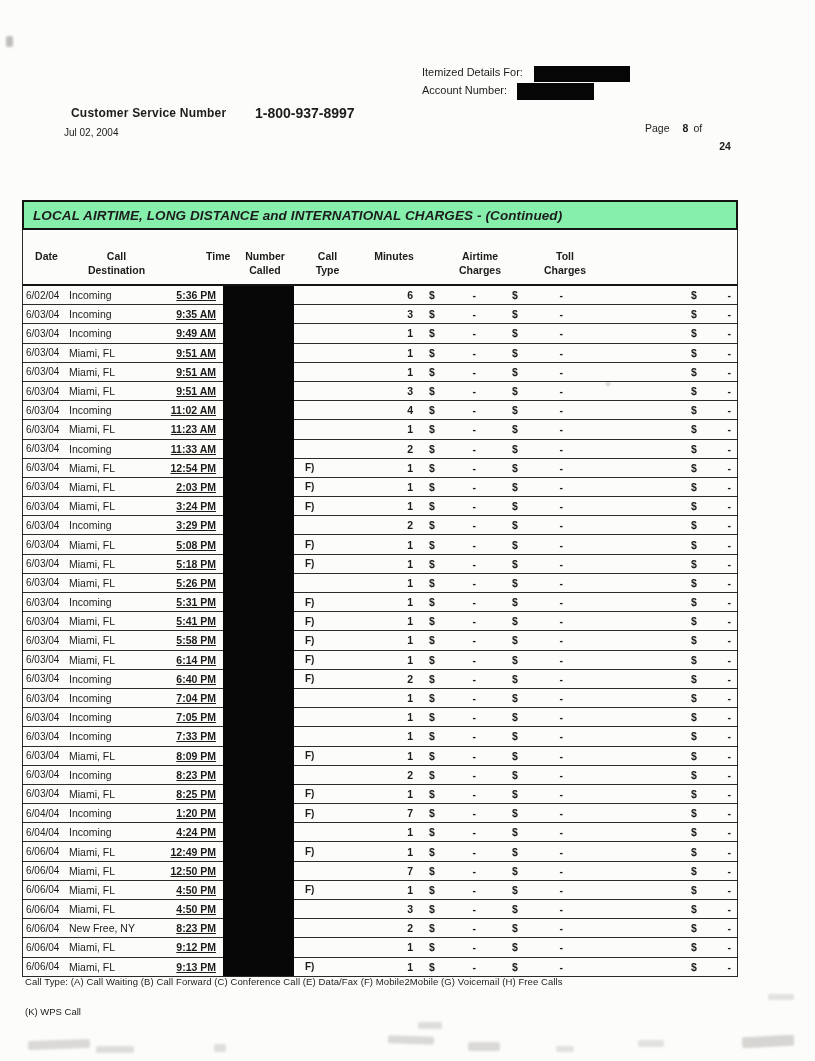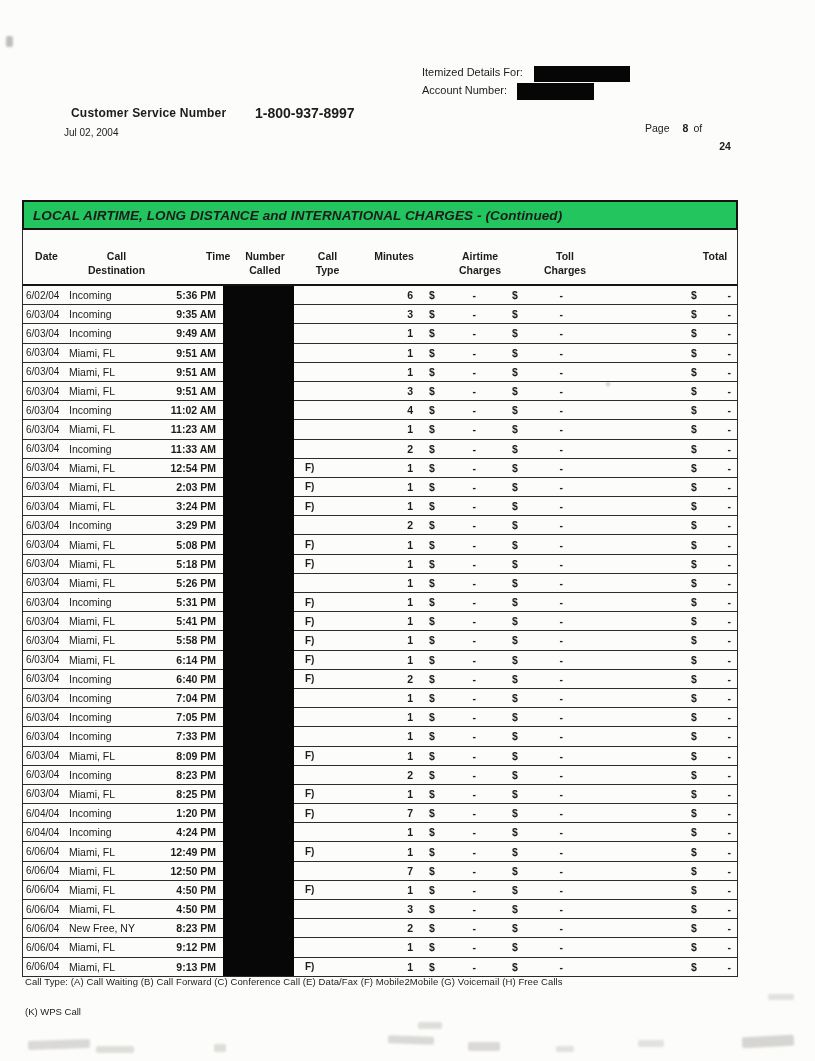--- a/index.html
+++ b/index.html
@@ -29,21 +29,21 @@
 
   
   .bill-table { left: 22px; top: 200px; width: 716px; }
   .title-box {
     border: 2px solid #141414;
     height: 26px;
     display: flex; align-items: center;
     padding-left: 9px;
     font-size: 13.5px; font-weight: bold; font-style: italic;
     letter-spacing: .1px;
-    background: #22c55e;
+    background: #86efac;
   }
   .grid-cols {
     display: grid;
     grid-template-columns: 44px 97px 55px 85px 45px 70px 90px 90px 1fr;
   }
   .head-row {
     border-left: 1px solid #2a2a2a; border-right: 1px solid #2a2a2a;
     border-bottom: 2px solid #141414;
     min-height: 34px;
     font-size: 10.5px; font-weight: bold;
@@ -69,21 +69,21 @@
   }
   .row {
     height: 18.2px;
     align-items: center;
     border-bottom: 1px solid #2c2c2c;
     font-size: 10.5px;
   }
   .row:last-child { border-bottom: none; }
   .c-date { padding-left: 3px; font-size: 10px; }
   .c-dest { padding-left: 2px; }
-  .c-time { text-align: right; padding-right: 3px; font-weight: bold; }
+  .c-time { text-align: right; padding-right: 3px; font-weight: bold; text-decoration: underline; }
   .c-type { padding-left: 1px; font-weight: bold; font-size: 10px; }
   .c-min  { text-align: right; padding-right: 6px; font-weight: bold; }
   .c-air, .c-toll, .c-total { display: flex; justify-content: space-between; font-weight: bold; }
   .c-air   { padding-left: 10px; padding-right: 33px; }
   .c-toll  { padding-left: 3px;  padding-right: 36px; }
   .c-total { padding-left: 92px; padding-right: 6px; }
   .c-air span, .c-toll span, .c-total span { display: inline-block; }
 
   .redact-col {
     position: absolute;
@@ -137,21 +137,20 @@
       <div class="h-time">Time</div>
       <div class="h-num">Number
 Called</div>
       <div class="h-type">Call
 Type</div>
       <div class="h-min">Minutes</div>
       <div class="h-air">Airtime
 Charges</div>
       <div class="h-toll">Toll
 Charges</div>
-      <div class="h-total">Total</div>
     </div>
 
     <div class="body-wrap">
       <div>
   <div class="grid-cols row">
     <div class="c-date">6/02/04</div>
     <div class="c-dest">Incoming</div>
     <div class="c-time">5:36 PM</div>
     <div class="c-num"></div>
     <div class="c-type"></div>

